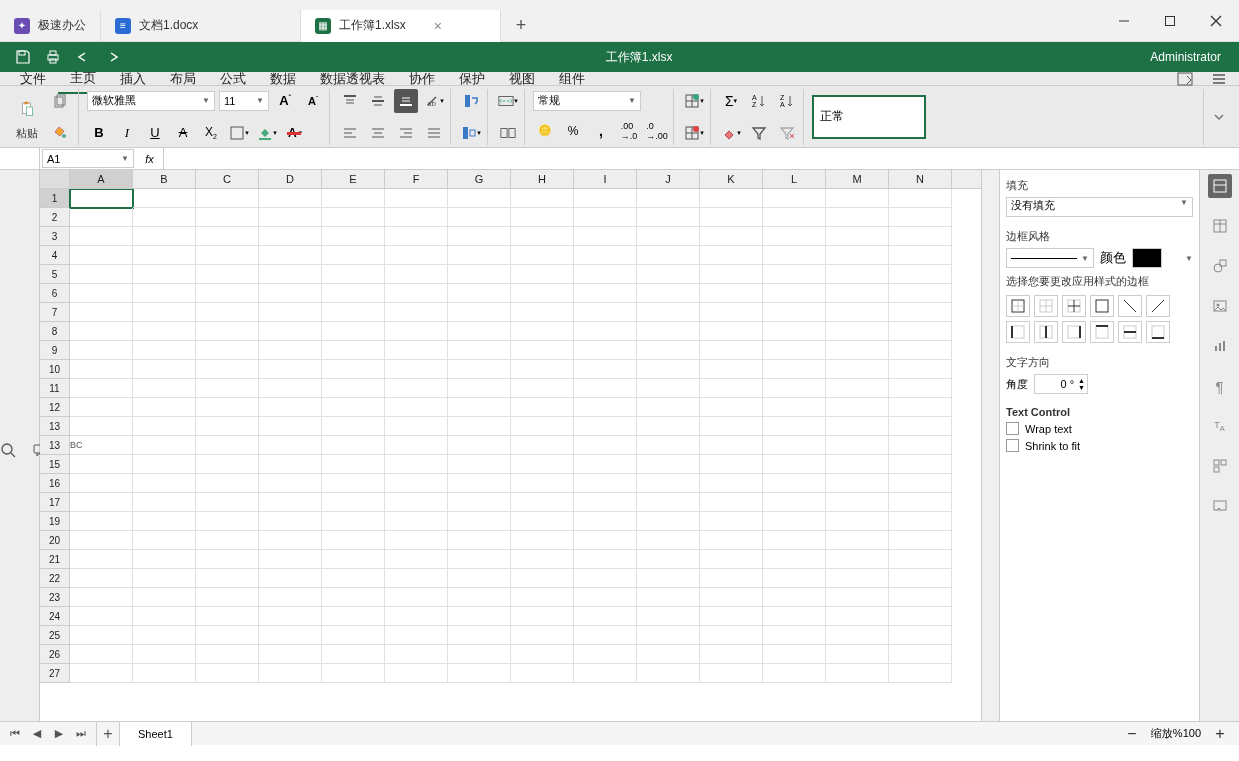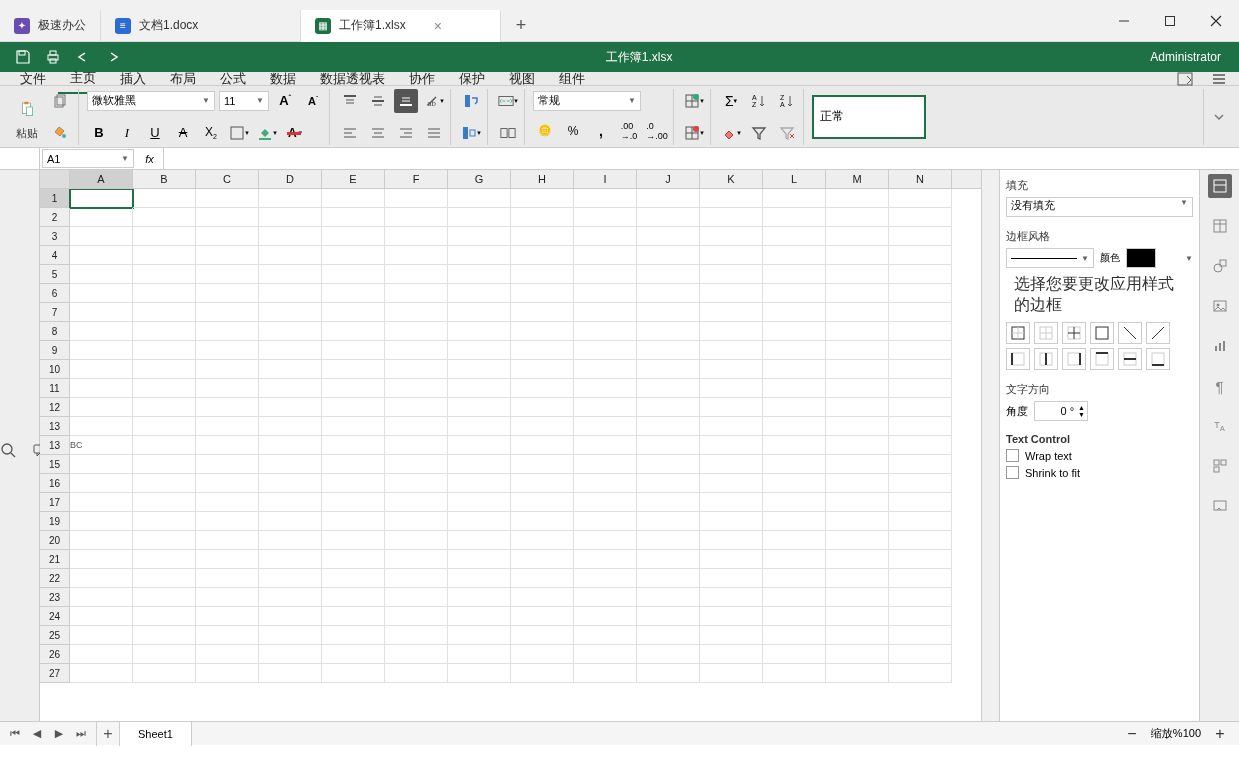--- a/index.html
+++ b/index.html
@@ -74,21 +74,21 @@
 .row-h.sel{background:#d0d0d0;}
 .cell { width:63px; border-right:1px solid #e0e0e0; border-bottom:1px solid #e0e0e0; font-size:11px;}
 .cell.active { outline:2px solid #1e7145; outline-offset:-1px;}
 .grid-scroll-v { width:18px; background:#f0f0f0; border-left:1px solid #ccc;}
 
 
 .right-panel { width: 200px; background:#fff; border-left:1px solid #ccc; padding:8px 6px; font-size:12px; overflow:auto;}
 .rp-section { margin-bottom:12px; }
 .rp-label { font-size:11px; color:#333; margin-bottom:4px; display:block; font-weight:500;}
 .rp-select { width:100%; border:1px solid #ccc; font-size:11px; height:20px; padding:0 4px; display:flex; }
-.rp-hint { font-size:16px; color:#333; margin:6px 8px;}
+.rp-hint { font-size:11px; color:#333; margin:6px 0;}
 .border-row { display:flex; gap:4px; margin-bottom:4px;}
 .border-btn { width:24px; height:22px; border:1px solid #ccc; display:flex; align-items:center; justify-content:center; background:#fff; cursor:pointer;}
 .angle-row { display:flex; align-items:center; gap:6px;}
 .angle-input { width:54px; border:1px solid #ccc; height:20px; font-size:11px; text-align:right; padding:0 2px; display:flex; align-items:center; justify-content:flex-end;}
 .cb-row { display:flex; align-items:center; gap:6px; margin:4px 0; font-size:11px;}
 .cb { width:13px; height:13px; border:1px solid #999; }
 .color-swatch-row { display:flex; align-items:center; gap:6px;}
 .line-style-select{ width:88px; border:1px solid #ccc; height:20px; display:flex; align-items:center; padding:0 4px;}
 .line-style-select .line{flex:1; height:1px; background:#000;}
 .color-box{width:30px;height:20px;background:#000;border:1px solid #ccc;}
@@ -992,21 +992,21 @@
           <span class="dropdown-caret">▼</span>
         </div>
     </div>
     <div class="rp-section">
       <span class="rp-label">边框风格</span>
       <div class="color-swatch-row">
         <div class="line-style-select">
             <div class="line"></div>
             <span class="dropdown-caret" style="margin-left:4px">▼</span>
           </div>
-        <span style="font-size:10px">颜色</span>
+        <span style="font-size:13px">颜色</span>
         <div class="color-box"></div>
         <span class="dropdown-caret">▼</span>
       </div>
       <div class="rp-hint">选择您要更改应用样式的边框</div>
       <div class="border-row">
         <div class="border-btn">
             <svg width="14" height="14">
               <rect x="1" y="1" width="12" height="12" fill="none" stroke="#333"></rect>
               <line x1="7" y1="1" x2="7" y2="13" stroke="#ccc"></line>
               <line x1="1" y1="7" x2="13" y2="7" stroke="#ccc"></line>

